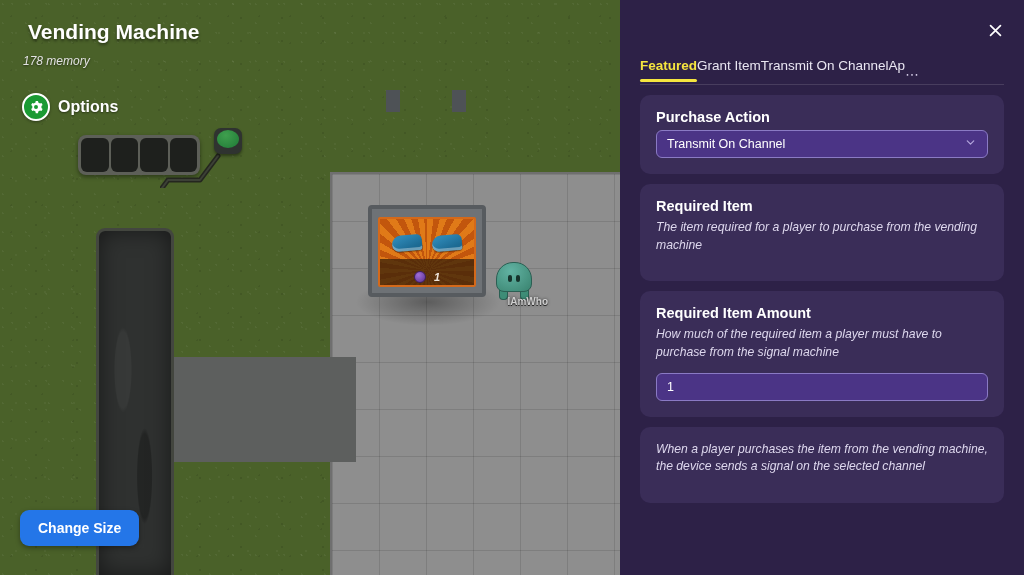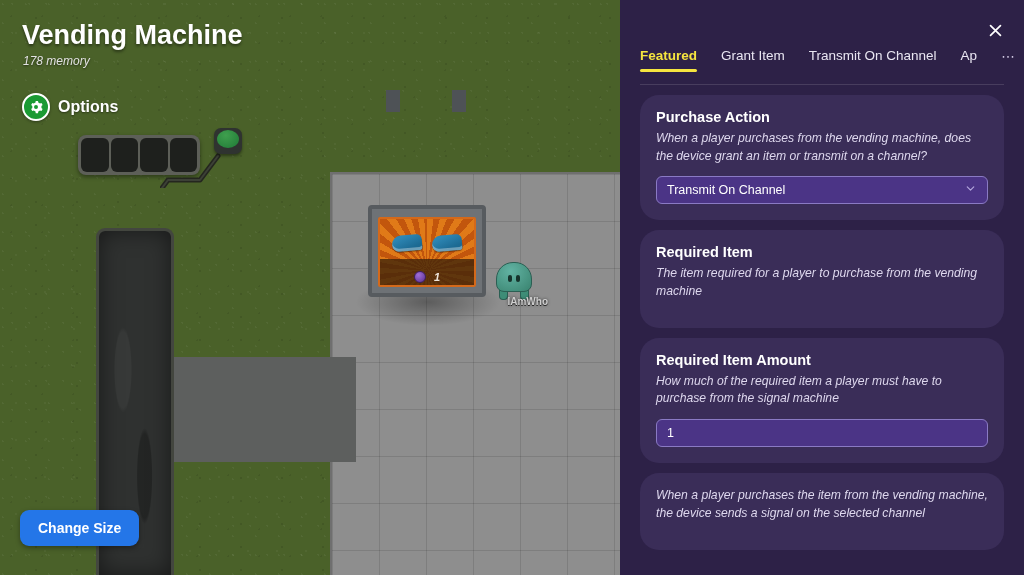--- a/index.html
+++ b/index.html
@@ -141,22 +141,22 @@
   .blob .eye.l { left: 11px; } .blob .eye.r { right: 11px; }
   .leg { position:absolute; top: 27px; width: 9px; height: 11px; background:#3e8d77; border:1.5px solid #2b5f53; border-top:none; border-radius: 0 0 4px 4px; }
   .leg.l { left: 5px; } .leg.r { right: 5px; }
   .nameplate {
     position: absolute; left: -14px; top: 34px; width: 68px; text-align: right;
     color: #cfcfcf; font-size: 10px; font-weight: bold;
     text-shadow: 0 1px 0 rgba(0,0,0,.7), 0 0 3px rgba(0,0,0,.6);
   }
   
   .hud-title {
-    position: absolute; left: 22px; top: 20px;
-    color: #fff; font-size: 27px; font-weight: bold;
+    position: absolute; left: 28px; top: 20px;
+    color: #fff; font-size: 21px; font-weight: bold;
     text-shadow: 0 2px 3px rgba(0,0,0,.45);
   }
   .hud-sub {
     position: absolute; left: 23px; top: 54px;
     color: #e3e3e3; font-size: 12px; font-style: italic;
     text-shadow: 0 1px 2px rgba(0,0,0,.5);
   }
   .options-row {
     position: absolute; left: 22px; top: 93px;
     display: flex; align-items: center; gap: 8px; cursor: pointer;
@@ -186,42 +186,42 @@
     background: #2d2147; overflow: hidden;
   }
   .close-btn {
     position: absolute; right: 16px; top: 17px;
     width: 26px; height: 26px; background: none; border: none;
     color: #fff; cursor: pointer;
     display: flex; align-items: center; justify-content: center;
   }
   .tabs {
     position: absolute; left: 20px; top: 48px; right: 0; height: 34px;
-    display: flex; align-items: flex-start; gap: 24px;
+    display: flex; align-items: flex-end; 
   }
   .tab {
     color: #e9e6f2; font-size: 13.5px; white-space: nowrap;
     cursor: pointer; padding-bottom: 9px; position: relative;
   }
   .tab.active { color: #f5e53f; font-weight: bold; }
   .tab.active::after {
     content:""; position:absolute; left:0; right:0; bottom:0;
     height: 3px; background: #f5e53f; border-radius: 2px;
   }
   .tab-more { color: #cfc7e2; font-size: 13.5px; cursor: pointer; letter-spacing: 1px; }
   .tabs-rule {
     position:absolute; left: 20px; right: 20px; top: 84px; height: 1px;
     background: rgba(255,255,255,.13);
   }
   .cards {
     position: absolute; left: 20px; top: 95px; right: 20px; bottom: 0;
     overflow: hidden;
   }
   .card {
-    background: #3a2d58; border-radius: 19px;
+    background: #3a2d58; border-radius: 10px;
     padding: 14px 16px 16px; margin-bottom: 10px;
   }
   .card-title {
     color: #ffffff; font-size: 14.5px; font-weight: bold; margin-bottom: 5px;
   }
   .card-desc {
     color: #ded8ee; font-size: 12.2px; font-style: italic;
     line-height: 1.45; margin-bottom: 11px;
   }
   .field {
@@ -327,21 +327,20 @@
         <span>Ap</span>
       </div>
       <div class="tab-more">⋯</div>
     </div>
     <div class="tabs-rule"></div>
 
     <div class="cards">
 
       <div class="card">
         <div class="card-title">Purchase Action</div>
-        <div class="card-desc">When a player purchases from the vending machine, does the device grant an item or transmit on a channel?</div>
         <div class="field">
           <span class="field-value">Transmit On Channel</span>
           <span class="chev">
             <svg width="13" height="13" viewBox="0 0 24 24" fill="none" stroke="#b3a6dd" stroke-width="2.2" stroke-linecap="round" stroke-linejoin="round">
               <path d="M6 9l6 6 6-6"></path>
             </svg>
           </span>
         </div>
       </div>
 

